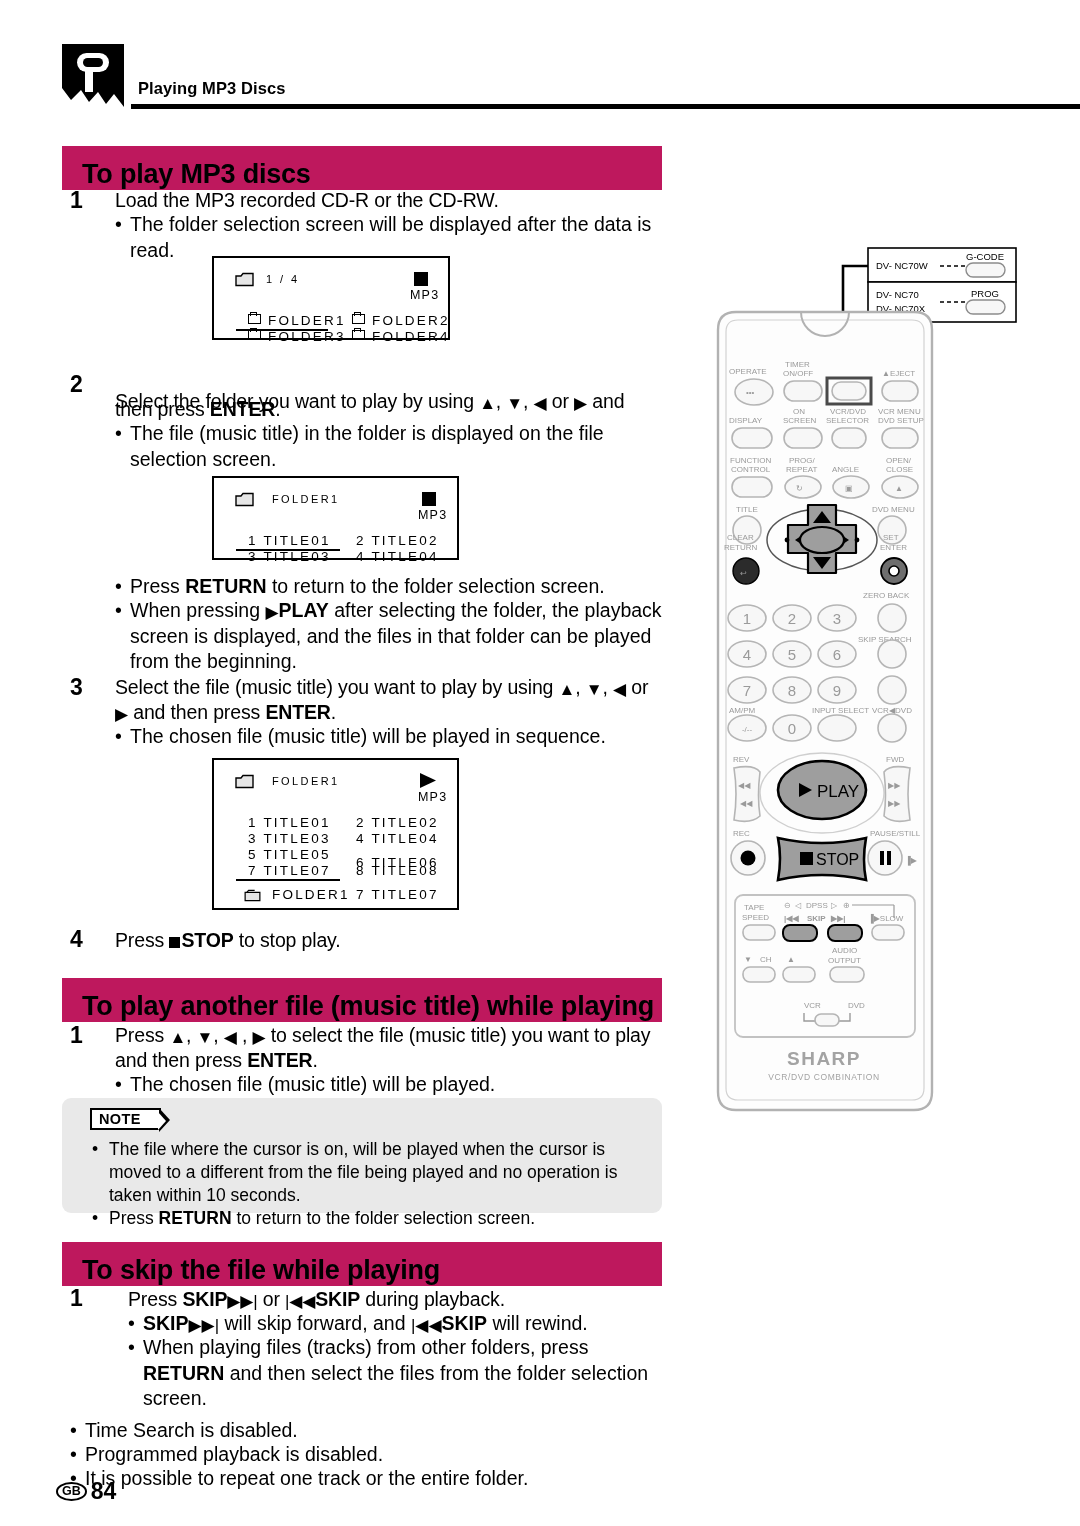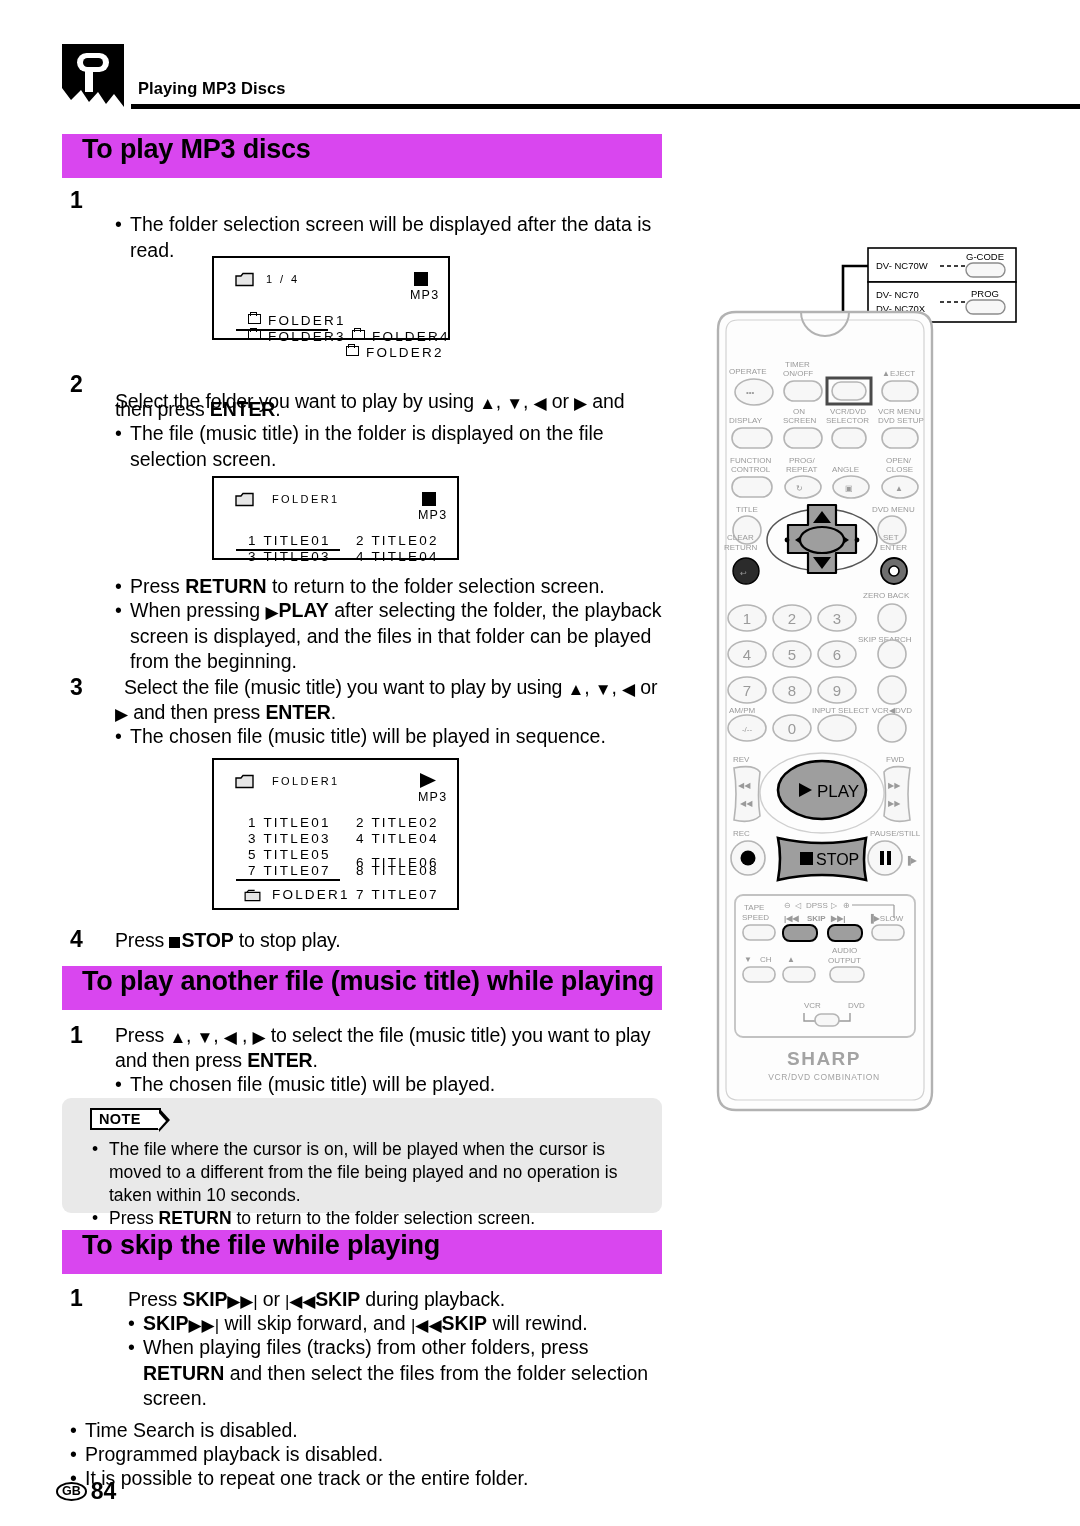--- a/index.html
+++ b/index.html
@@ -23,22 +23,22 @@
     white-space: nowrap;
   }
   .hdr-rule {
     position: absolute; left: 69px; top: 60px; width: 950px; height: 5px;
     background: #000;
   }
 
   
   .bar {
     position: absolute;
-    background: #d946ef;
-    display: flex; align-items: flex-start;
+    background: #be185d;
+    display: flex; align-items: flex-end; margin-top: 12px;
   }
   .bar span {
     font-size: 27px; font-weight: bold; padding-left: 20px; letter-spacing: -.2px;
     white-space: nowrap;
   }
   #bar1 { left: 62px; top: 134px; width: 600px; height: 44px; }
   #bar2 { left: 62px; top: 966px; width: 600px; height: 44px; }
   #bar3 { left: 62px; top: 1230px; width: 600px; height: 44px; }
 
   
@@ -148,41 +148,42 @@
     </div>
     <div class="hdr-title">Playing MP3 Discs</div>
     <div class="hdr-rule"></div>
   </div>
 
   <div class="bar" id="bar1">
     <span>To play MP3 discs</span>
   </div>
 
   <div class="step-num" style="left:70px; top:189px;">1</div>
+  <div class="txt" style="left:115px; top:188px; width:560px;">Load the MP3 recorded CD-R or the CD-RW.</div>
   <div class="bullet" style="left:115px; top:212px; width:545px;">
     <span class="dot">•</span>
     <span class="bt">The folder selection screen will be displayed after the data is read.</span>
   </div>
 
   <div class="osd" style="left:212px; top:256px; width:238px; height:84px;">
     <div class="osd-folder-ico" style="left:21px; top:14px;">
       <svg width="19" height="15" viewBox="0 0 19 15">
         <path d="M1,4 H6 L8,1.5 H18 V13.5 H1 Z" fill="#e6e6e6" stroke="#000" stroke-width="1.4"></path>
       </svg>
     </div>
     <div class="osd-title" style="left:52px; top:15px;">1 /     4</div>
     <div class="osd-mark" style="left:200px; top:14px;">
       <svg width="14" height="14">
           <rect x="0" y="0" width="14" height="14" fill="#000"></rect>
         </svg>
     </div>
     <div class="osd-mp3" style="left:196px; top:30px;">MP3</div>
     <div class="osd-underline" style="left:22px; top:71px; width:92px;"></div>
     <div class="osd-row" style="left:34px; top:55px;"><span class="fico"></span><span>FOLDER1</span></div>
-    <div class="osd-row" style="left:132px; top:55px;margin-top:32px;"><span class="fico"></span><span>FOLDER2</span></div>
+    <div class="osd-row" style="left:138px; top:55px;"><span class="fico"></span><span>FOLDER2</span></div>
     <div class="osd-row" style="left:34px; top:71px;"><span class="fico"></span><span>FOLDER3</span></div>
     <div class="osd-row" style="left:138px; top:71px;"><span class="fico"></span><span>FOLDER4</span></div>
   </div>
 
   <div class="step-num" style="left:70px; top:373px;">2</div>
   <div class="txt" style="left:115px; top:389px; width:565px;">
     <span>Select the folder you want to play by using </span><span class="tri">▲</span><span>, </span><span class="tri">▼</span><span>, </span><span class="tri">◀</span><span> or </span><span class="tri">▶</span><span> and</span>
   </div>
   <div class="txt" style="left:115px; top:397px;">
     <span>then press </span><b>ENTER</b><span>.</span>
@@ -215,21 +216,21 @@
   <div class="bullet" style="left:115px; top:574px; width:555px;">
     <span class="dot">•</span>
     <span class="bt"><span>Press </span><b>RETURN</b><span> to return to the folder selection screen.</span></span>
   </div>
   <div class="bullet" style="left:115px; top:598px; width:555px;">
     <span class="dot">•</span>
     <span class="bt"><span>When pressing </span><span class="tri">▶</span><b>PLAY</b><span> after selecting the folder, the playback screen is displayed, and the files in that folder can be played from the beginning.</span></span>
   </div>
 
   <div class="step-num" style="left:70px; top:676px;">3</div>
-  <div class="txt" style="left:124px; top:675px; width:565px;">
+  <div class="txt" style="left:115px; top:675px; width:565px;">
     <span>Select the file (music title) you want to play by using </span><span class="tri">▲</span><span>, </span><span class="tri">▼</span><span>, </span><span class="tri">◀</span><span> or</span>
   </div>
   <div class="txt" style="left:115px; top:700px;">
     <span class="tri">▶</span><span> and then press </span><b>ENTER</b><span>.</span>
   </div>
   <div class="bullet" style="left:115px; top:724px; width:545px;">
     <span class="dot">•</span>
     <span class="bt">The chosen file (music title) will be played in sequence.</span>
   </div>
 

